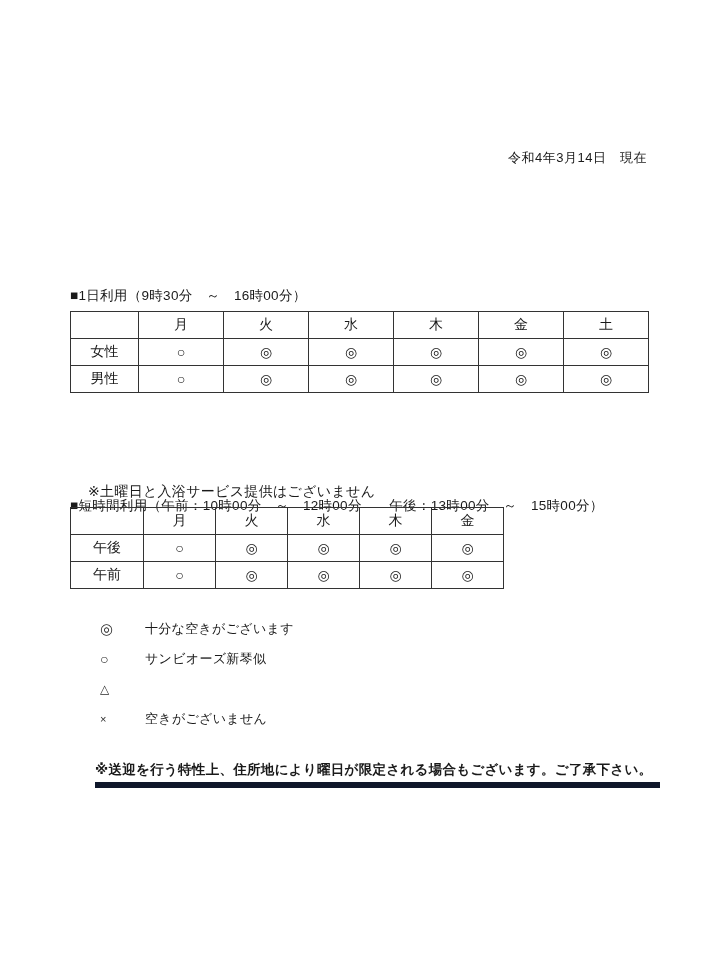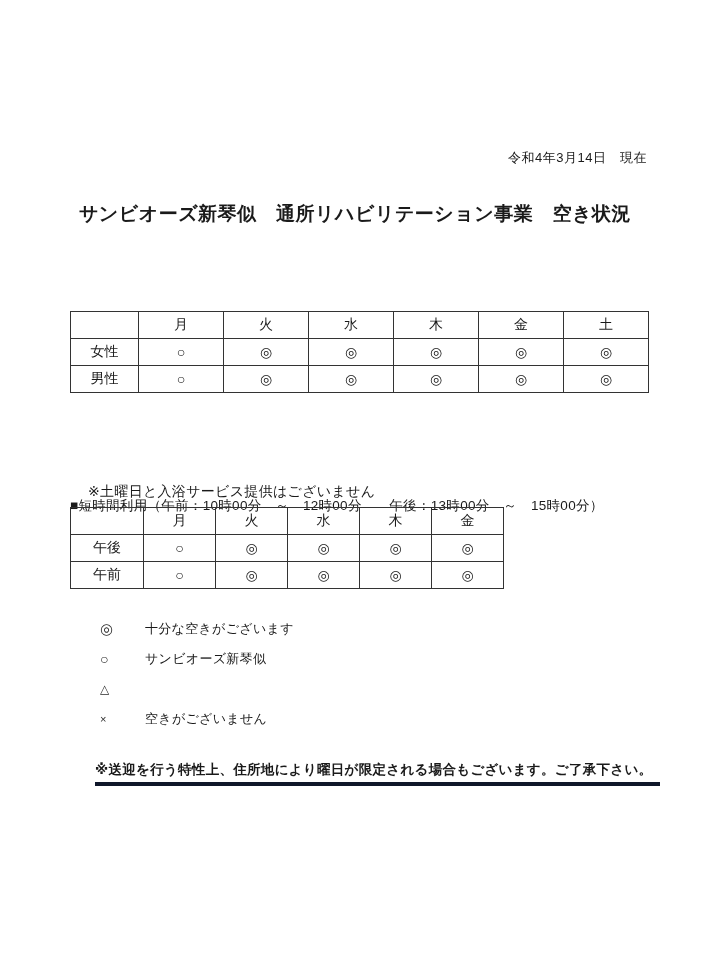--- a/index.html
+++ b/index.html
@@ -83,33 +83,33 @@
   .sym-circle { font-size: 14px; }
   .sym-triangle { font-size: 12px; }
   .sym-cross { font-size: 11px; }
   .footer-note {
     position: absolute;
     left: 95px;
     top: 761px;
     font-size: 13.5px;
     font-weight: 700;
     letter-spacing: 0.3px;
-    border-bottom: 4px solid #0f172a;
+    border-bottom: 6px solid #0f172a;
     padding: 0 8px 3px 0;
   }
 </style>
 </head>
 <body>
 
 <div class="page">
 
   <div class="date-line">令和4年3月14日　現在</div>
 
-  <div class="doc-title">サンビオーズ新琴似　通所リハビリテーション事業　空き状況</div>
-
+
+  <div class="section-heading" id="full-day-heading">■1日利用（9時30分　～　16時00分）</div>
 
   <table class="avail" id="full-day-table">
     <colgroup>
       <col style="width:68px">
         <col style="width:85px">
         <col style="width:85px">
       <col style="width:85px">
         <col style="width:85px">
         <col style="width:85px">
         <col style="width:85px">

